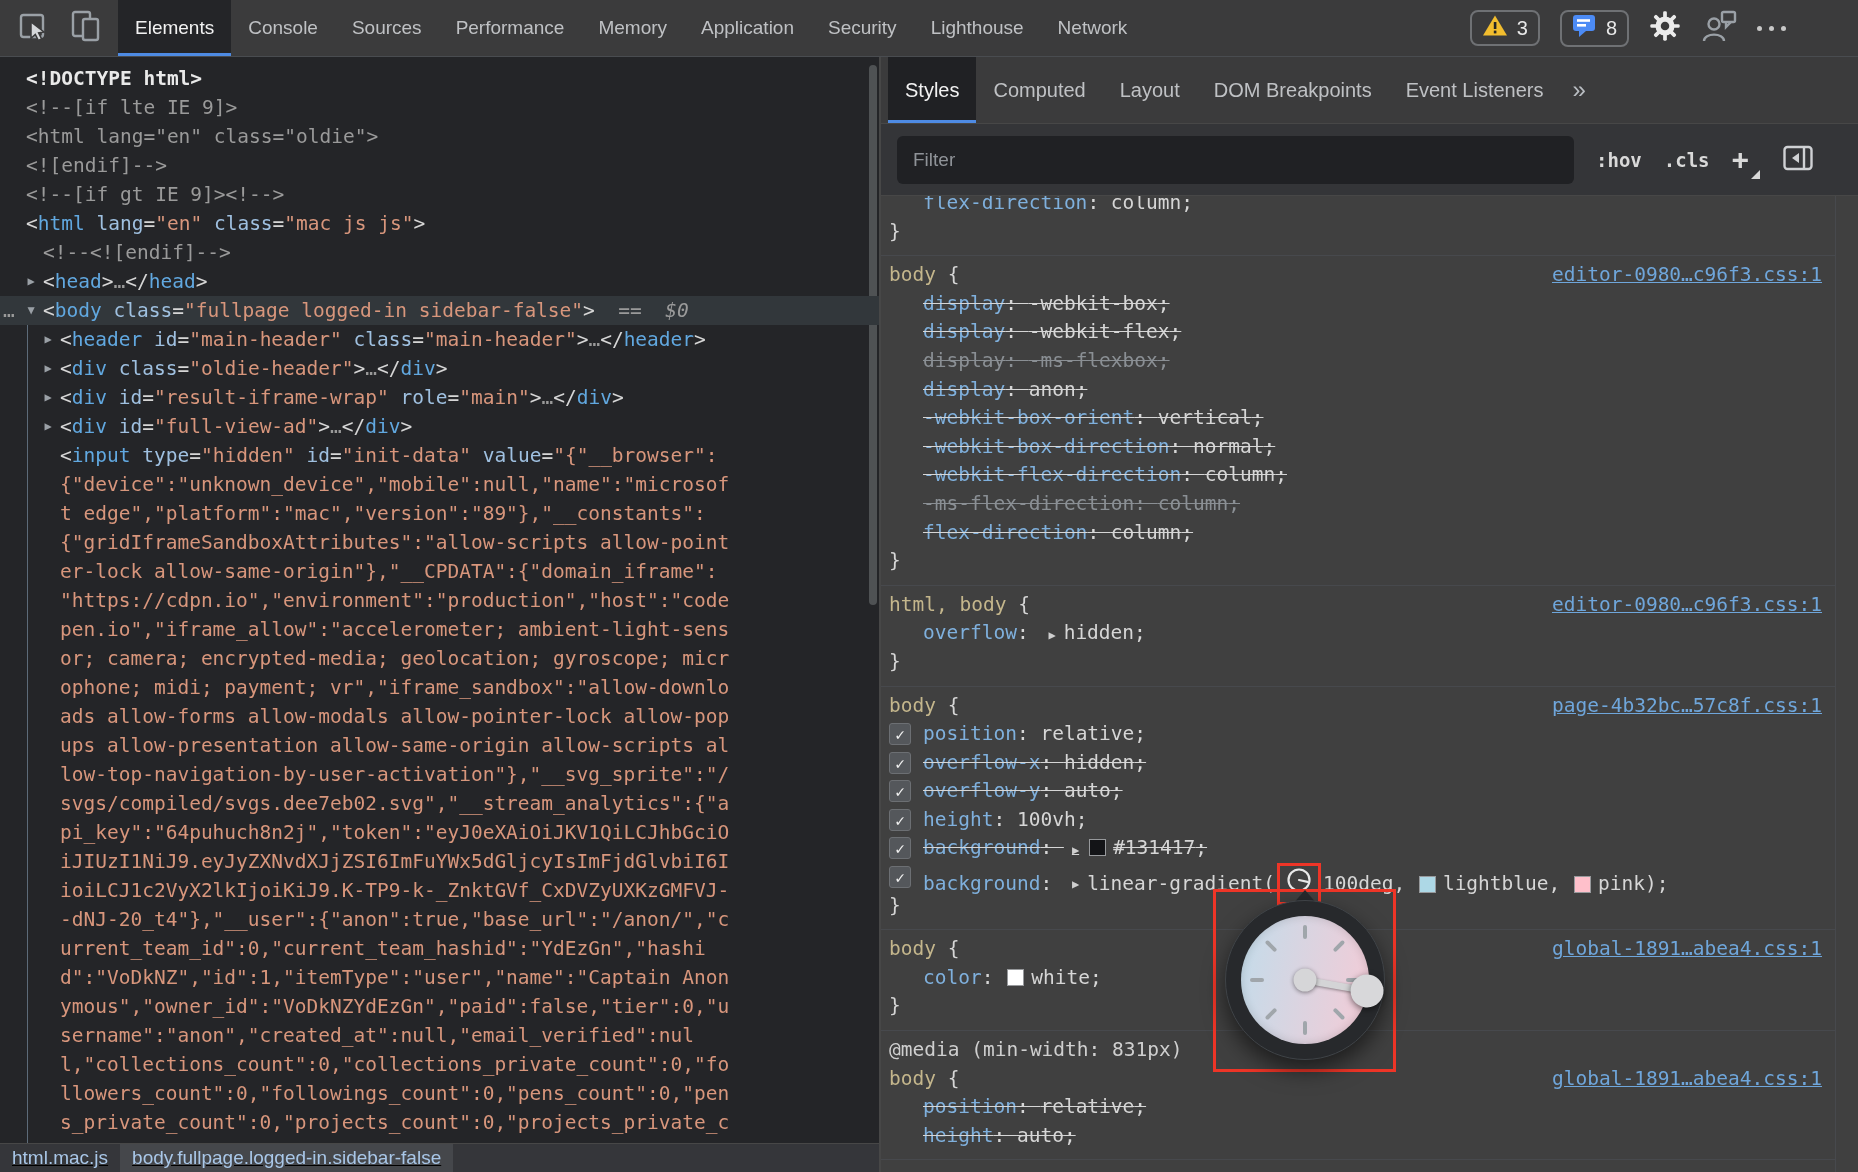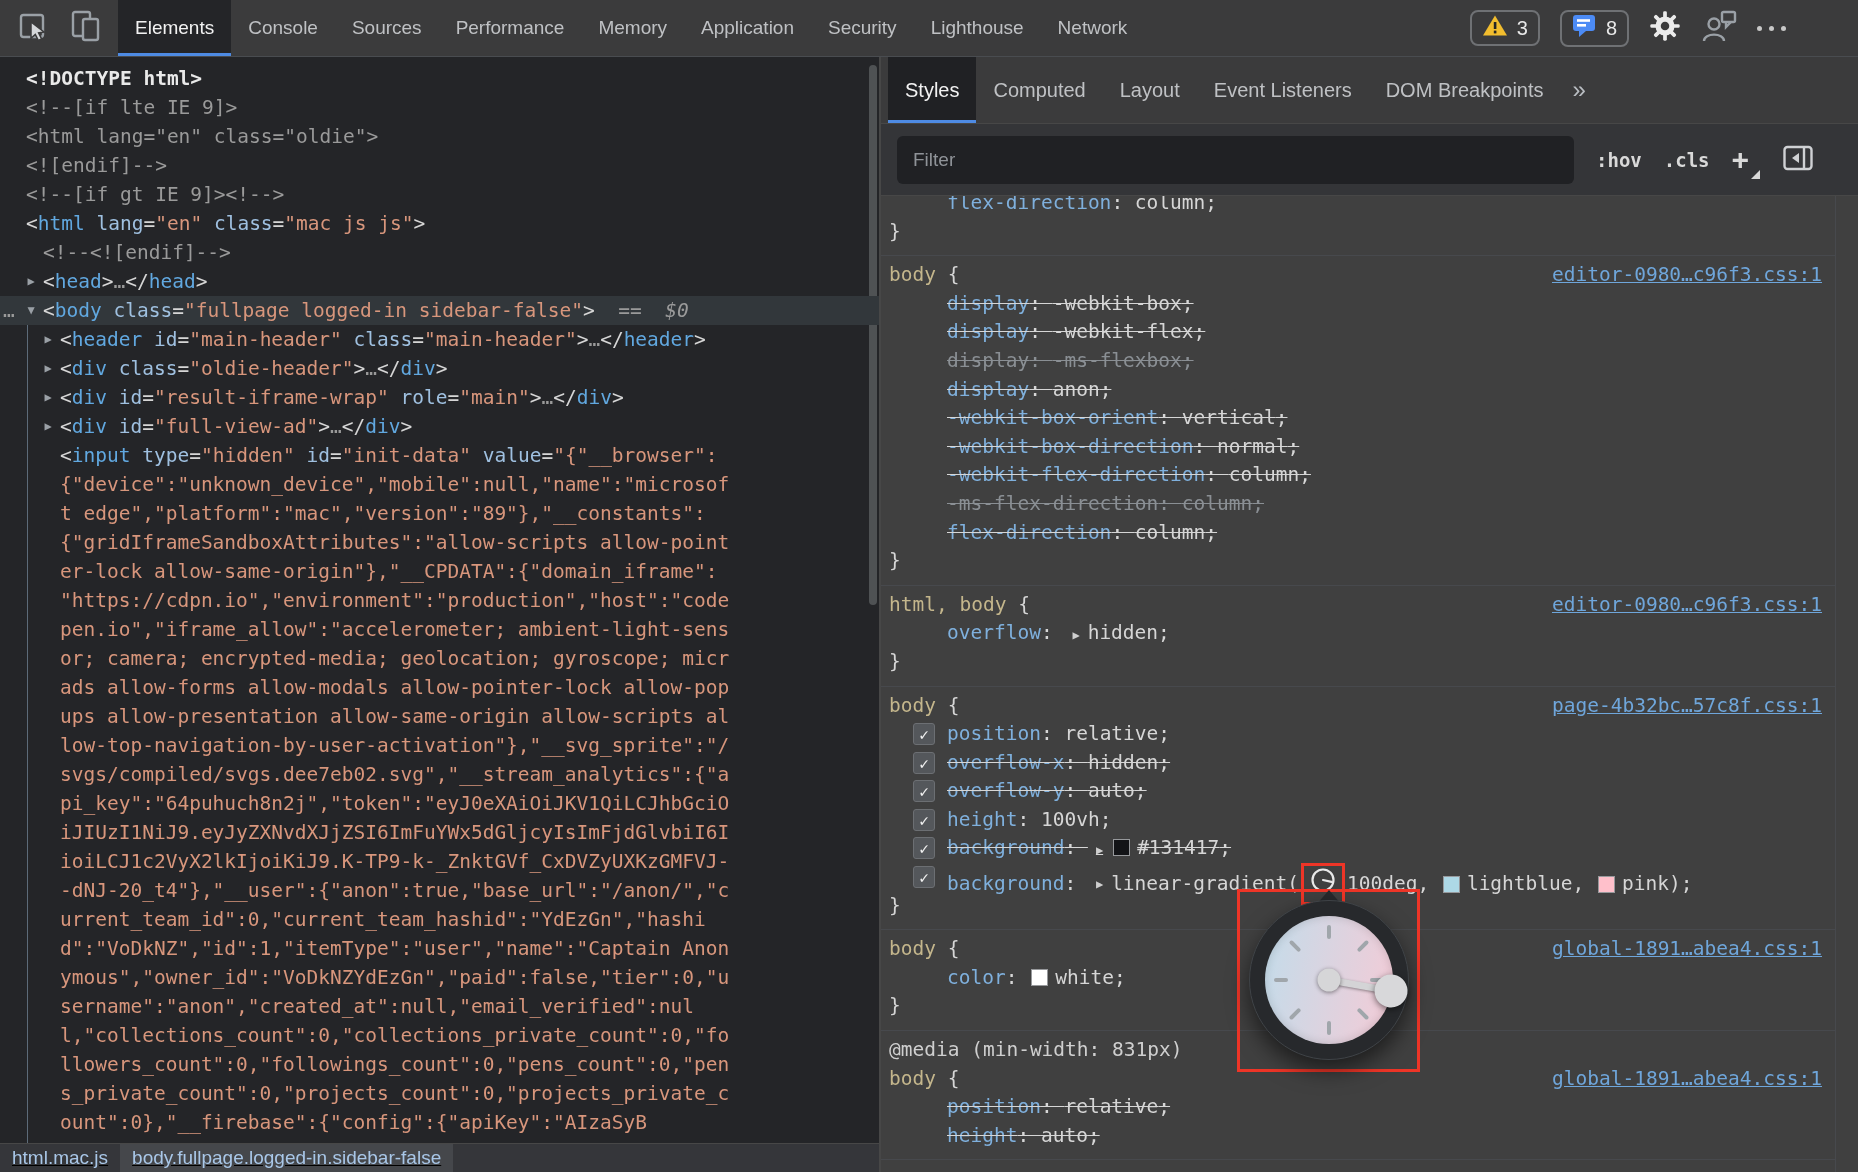--- a/index.html
+++ b/index.html
@@ -61,21 +61,21 @@
 
   .styles-rules{position:absolute;top:139px;left:0;right:0;bottom:0;overflow:hidden;
                 font-family:"DejaVu Sans Mono",monospace;font-size:19.5px;color:#d6d6d6;padding-right:22px;}
   .styles-rules:after{content:"";position:absolute;right:22px;top:0;bottom:0;width:1px;background:#47494d;}
   .rule{position:relative;padding:5px 14px 9px 8px;border-bottom:1px solid #47494d;}
   .rule.partial{margin-top:-12px;}
   .rule-head,.media-line,.close-line{height:28.6px;line-height:28.6px;position:relative;white-space:pre;}
   .selector{color:#c4b68c;}
   .media-line{color:#cfcfcf;}
   .src-link{position:absolute;right:0;top:0;color:#6fa6db;text-decoration:underline;cursor:pointer;}
-  .prop{position:relative;height:28.6px;line-height:28.6px;padding-left:34px;white-space:pre;margin-left:24px;}
+  .prop{position:relative;height:28.6px;line-height:28.6px;padding-left:34px;white-space:pre;}
   .prop .pc{color:#d6d6d6;}
   .prop.struck .pc{text-decoration:line-through;}
   .prop.dim .pc, .prop.dim .pc span{color:#8a8f94;}
   .prop-name{color:#7fb0dd;}
   .prop-value{color:#d6d6d6;}
   .cbx{position:absolute;left:0;top:3px;width:22px;height:22px;background:#54575b;border:1px solid #6c6f73;
        border-radius:3px;color:#f0f0f0;font-size:16px;line-height:21px;text-align:center;box-sizing:border-box;}
   .exp-arrow{font-size:12px;color:#cfcfcf;margin:0 8px;}
   .swatch{display:inline-block;width:17px;height:17px;border:1px solid #97999c;vertical-align:-2px;margin:0 7px 0 2px;box-sizing:border-box;}
   .prop.grad{overflow:visible;}
@@ -203,20 +203,21 @@
         <div class="code-line"><span class="tw" style="left: 40px;">▶</span><span class="ct" style="padding-left: 60px;"><span class="seg-p">&lt;</span><span class="seg-t">div</span><span class="seg-p"> </span><span class="seg-a">id</span><span class="seg-p">=</span><span class="seg-v">"result-iframe-wrap"</span><span class="seg-p"> </span><span class="seg-a">role</span><span class="seg-p">=</span><span class="seg-v">"main"</span><span class="seg-p">&gt;</span><span class="seg-c">…</span><span class="seg-p">&lt;/</span><span class="seg-t">div</span><span class="seg-p">&gt;</span></span></div>
         <div class="code-line"><span class="tw" style="left: 40px;">▶</span><span class="ct" style="padding-left: 60px;"><span class="seg-p">&lt;</span><span class="seg-t">div</span><span class="seg-p"> </span><span class="seg-a">id</span><span class="seg-p">=</span><span class="seg-v">"full-view-ad"</span><span class="seg-p">&gt;</span><span class="seg-c">…</span><span class="seg-p">&lt;/</span><span class="seg-t">div</span><span class="seg-p">&gt;</span></span></div>
         <div class="code-line"><span class="ct" style="padding-left: 60px;"><span class="seg-p">&lt;</span><span class="seg-t">input</span><span class="seg-p"> </span><span class="seg-a">type</span><span class="seg-p">=</span><span class="seg-v">"hidden"</span><span class="seg-p"> </span><span class="seg-a">id</span><span class="seg-p">=</span><span class="seg-v">"init-data"</span><span class="seg-p"> </span><span class="seg-a">value</span><span class="seg-p">=</span><span class="seg-v">"{"__browser":</span></span></div>
         <div class="code-line"><span class="ct" style="padding-left: 60px;"><span class="seg-v">{"device":"unknown_device","mobile":null,"name":"microsof</span></span></div>
         <div class="code-line"><span class="ct" style="padding-left: 60px;"><span class="seg-v">t edge","platform":"mac","version":"89"},"__constants":</span></span></div>
         <div class="code-line"><span class="ct" style="padding-left: 60px;"><span class="seg-v">{"gridIframeSandboxAttributes":"allow-scripts allow-point</span></span></div>
         <div class="code-line"><span class="ct" style="padding-left: 60px;"><span class="seg-v">er-lock allow-same-origin"},"__CPDATA":{"domain_iframe":</span></span></div>
         <div class="code-line"><span class="ct" style="padding-left: 60px;"><span class="seg-v">"https://cdpn.io","environment":"production","host":"code</span></span></div>
         <div class="code-line"><span class="ct" style="padding-left: 60px;"><span class="seg-v">pen.io","iframe_allow":"accelerometer; ambient-light-sens</span></span></div>
         <div class="code-line"><span class="ct" style="padding-left: 60px;"><span class="seg-v">or; camera; encrypted-media; geolocation; gyroscope; micr</span></span></div>
+        <div class="code-line"><span class="ct" style="padding-left: 60px;"><span class="seg-v">ophone; midi; payment; vr","iframe_sandbox":"allow-downlo</span></span></div>
         <div class="code-line"><span class="ct" style="padding-left: 60px;"><span class="seg-v">ads allow-forms allow-modals allow-pointer-lock allow-pop</span></span></div>
         <div class="code-line"><span class="ct" style="padding-left: 60px;"><span class="seg-v">ups allow-presentation allow-same-origin allow-scripts al</span></span></div>
         <div class="code-line"><span class="ct" style="padding-left: 60px;"><span class="seg-v">low-top-navigation-by-user-activation"},"__svg_sprite":"/</span></span></div>
         <div class="code-line"><span class="ct" style="padding-left: 60px;"><span class="seg-v">svgs/compiled/svgs.dee7eb02.svg","__stream_analytics":{"a</span></span></div>
         <div class="code-line"><span class="ct" style="padding-left: 60px;"><span class="seg-v">pi_key":"64puhuch8n2j","token":"eyJ0eXAiOiJKV1QiLCJhbGciO</span></span></div>
         <div class="code-line"><span class="ct" style="padding-left: 60px;"><span class="seg-v">iJIUzI1NiJ9.eyJyZXNvdXJjZSI6ImFuYWx5dGljcyIsImFjdGlvbiI6I</span></span></div>
         <div class="code-line"><span class="ct" style="padding-left: 60px;"><span class="seg-v">ioiLCJ1c2VyX2lkIjoiKiJ9.K-TP9-k-_ZnktGVf_CxDVZyUXKzGMFVJ-</span></span></div>
         <div class="code-line"><span class="ct" style="padding-left: 60px;"><span class="seg-v">-dNJ-20_t4"},"__user":{"anon":true,"base_url":"/anon/","c</span></span></div>
         <div class="code-line"><span class="ct" style="padding-left: 60px;"><span class="seg-v">urrent_team_id":0,"current_team_hashid":"YdEzGn","hashi</span></span></div>
         <div class="code-line"><span class="ct" style="padding-left: 60px;"><span class="seg-v">d":"VoDkNZ","id":1,"itemType":"user","name":"Captain Anon</span></span></div>
@@ -231,22 +232,22 @@
         <span class="crumb">html.mac.js</span>
         <span class="crumb active">body.fullpage.logged-in.sidebar-false</span>
       </div>
   </div>
 
   <div class="styles-pane">
     <div class="styles-tabs">
         <div class="tab active">Styles</div>
         <div class="tab">Computed</div>
         <div class="tab">Layout</div>
+        <div class="tab">DOM Breakpoints</div>
         <div class="tab">Event Listeners</div>
-        <div class="tab">DOM Breakpoints</div>
         <div class="tab more">»</div>
       </div>
     <div class="filter-row">
       <input class="filter-input" placeholder="Filter" style="">
       <span class="pseudo-btn">:hov</span>
       <span class="pseudo-btn">.cls</span>
       <span class="plus-btn"><span>+</span><span class="corner"></span></span>
       <span>
         <svg width="32" height="32" viewBox="0 0 32 32" fill="none" stroke="#cfd1d4" stroke-width="2.4">
           <rect x="2.5" y="5" width="27" height="22" rx="3"></rect>

